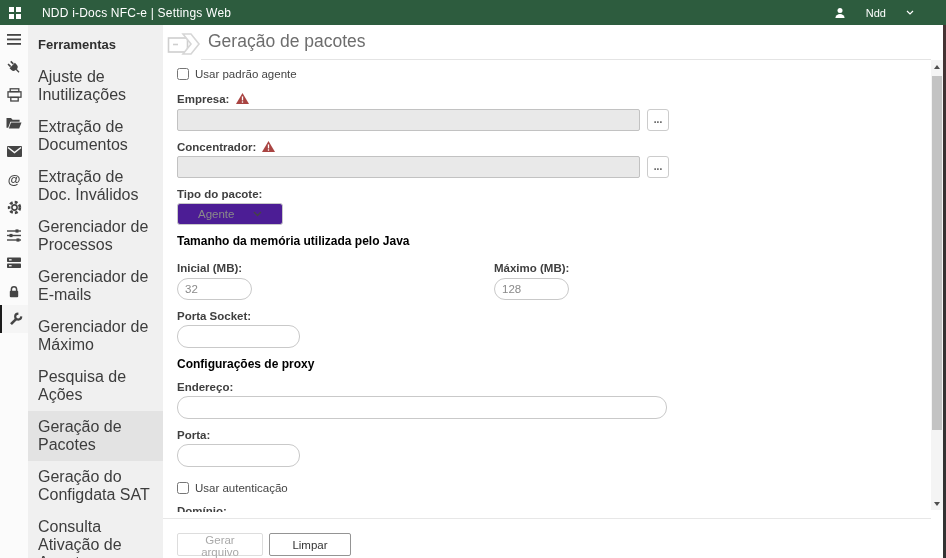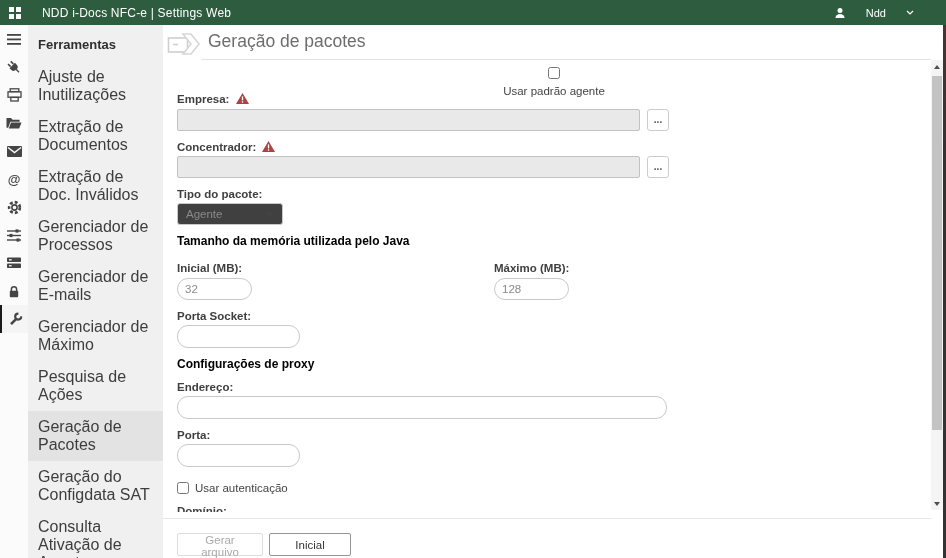--- a/index.html
+++ b/index.html
@@ -42,26 +42,26 @@
   .field-label .warn{vertical-align:-1px;margin-left:3px;}
   .section-label{font-weight:bold;font-size:12px;color:#000000;line-height:13px;}
   .chk-row{display:flex;align-items:center;gap:6px;font-size:11.5px;color:#444;height:14px;}
   .chk-row input{width:12px;height:12px;margin:0;accent-color:#fff;cursor:pointer;}
   .txt{border:1px solid #c9c9c9;border-radius:11px;height:22px;padding:0 7px;font-size:11.5px;
     color:#8a8a8a;box-sizing:border-box;font-family:"Liberation Sans",sans-serif;background:#fff;outline:none;}
   .txt:disabled,.txt.disabled{background:#e9e9e9;border-color:#c2c2c2;border-radius:2px;}
   .browse-row{display:flex;align-items:center;gap:7px;}
   .browse-btn{width:22px;height:22px;border:1px solid #ccc;border-radius:3px;background:#fff;
     color:#555;font-size:10px;font-weight:bold;line-height:1;cursor:pointer;padding:0;}
-  .select-box{width:106px;height:22px;border:1px solid #c9c9c9;border-radius:3px;background:#404040;
-    display:flex;align-items:center;justify-content:space-between;padding:0 8px;box-sizing:border-box;
+  .select-box{width:106px;height:22px;border:1px solid #c9c9c9;border-radius:3px;background:#4c1d95;
+    display:flex;align-items:center;justify-content:space-between;padding:0 20px;box-sizing:border-box;
     font-size:11.5px;color:#8a8a8a;cursor:pointer;}
   .mem-row{display:flex;}
   .mem-col1{width:317px;}
-  .mt7{margin-top:7px;flex-direction:column;}  .mt10{margin-top:10px;} .mt12{margin-top:12px;} .mt14{margin-top:14px;}
+  .mt7{margin-top:7px;}  .mt10{margin-top:10px;} .mt12{margin-top:12px;} .mt14{margin-top:14px;}
   .mt2{margin-top:2px;}  .mt3{margin-top:3px;}
   .w463{width:463px;} .w123{width:123px;} .w75{width:75px;} .w490{width:490px;} .h23{height:23px;}
 
   
   .footer{position:absolute;left:0;bottom:0;width:768px;height:46px;background:#fff;}
   .footer-divider{border-top:1px solid #e7e7e7;margin-top:6px;}
   .footer-btns{display:flex;gap:6px;margin:14px 0 0 14px;}
   .btn{height:23px;background:#fff;font-size:11.5px;font-family:"Liberation Sans",sans-serif;
     border-radius:2px;padding:0 14px;cursor:pointer;}
   .btn-generate{border:1px solid #ddd;color:#a9a9a9;width:86px;}
@@ -290,21 +290,21 @@
         <span>Usar autenticação</span>
       </div>
 
       <label class="field-label mt10">Domínio:</label>
     </div>
 
     <div class="footer">
       <div class="footer-divider"></div>
       <div class="footer-btns">
         <button class="btn btn-generate" disabled="">Gerar arquivo</button>
-        <button class="btn btn-clear">Inicial</button>
+        <button class="btn btn-clear">Limpar</button>
       </div>
     </div>
   </div>
 
   <div class="scrollbar">
     <div class="sb-btn sb-up">
         <div class="tri-up"></div>
       </div>
     <div class="sb-thumb"></div>
     <div class="sb-btn sb-down">

